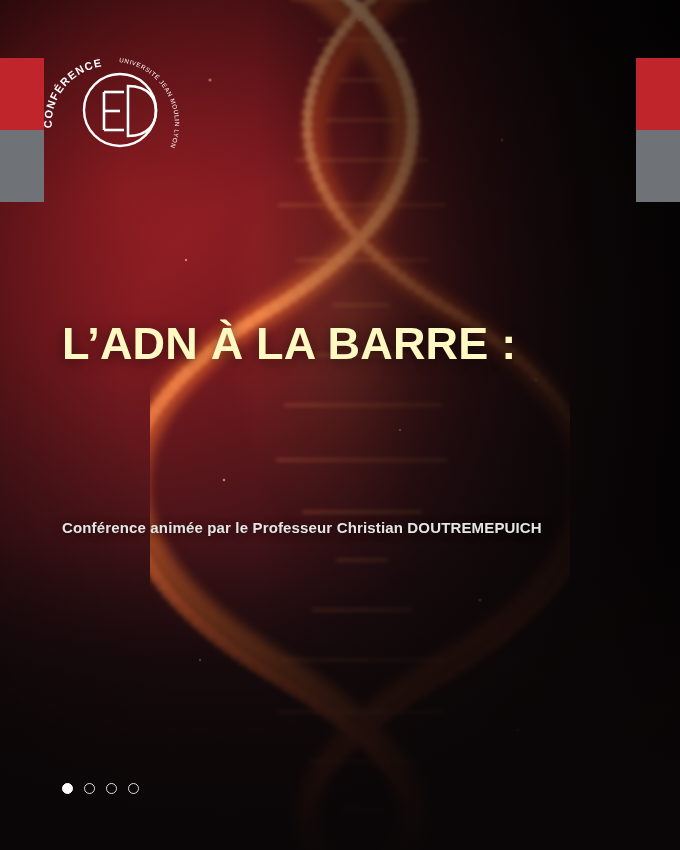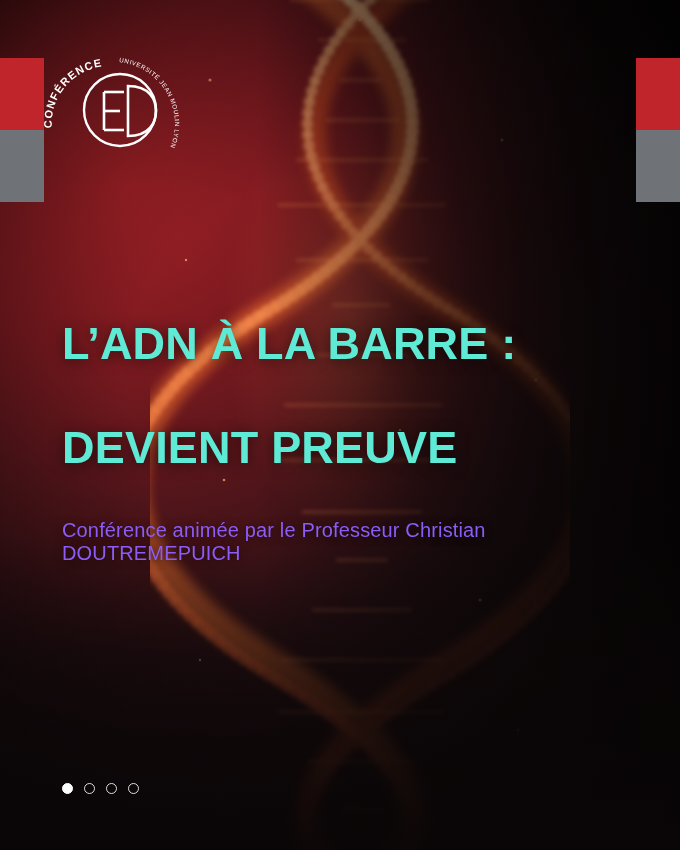--- a/index.html
+++ b/index.html
@@ -100,33 +100,33 @@
 
   
   .content {
     position: absolute;
     left: 62px;
     right: 60px;
     top: 318px;
   }
   .title {
     margin: 0;
-    color: #5eead4;
+    color: #fef9c3;
     font-weight: bold;
     font-size: 45px;
     line-height: 1.16;
     letter-spacing: 0.2px;
     text-transform: uppercase;
     text-shadow: 0 2px 14px rgba(0,0,0,0.55);
   }
   .subtitle {
     margin: 44px 0 0 0;
-    color: #8b5cf6;
-    font-size: 20px;
-    font-weight: normal;
+    color: #e5e5e5;
+    font-size: 15px;
+    font-weight: bold;
     letter-spacing: 0.15px;
     text-shadow: 0 1px 8px rgba(0,0,0,0.6);
   }
 
   
   .dots {
     position: absolute;
     left: 62px;
     bottom: 56px;
     display: flex;
@@ -263,21 +263,21 @@
       <text font-family="'Liberation Sans', sans-serif" font-size="6.2" fill="#ffffff" letter-spacing="0.6">
         <textPath href="#arcUniv" startOffset="1%">UNIVERSITÉ JEAN MOULIN LYON 3</textPath>
       </text>
     </svg>
   </div>
 
   <div class="content">
     <h1 class="title">
       <span>L’ADN À LA BARRE :</span><br>
       <br>
-      <span>DEVIENT PREUVE</span><br>
+      <br>
     </h1>
     <p class="subtitle">Conférence animée par le Professeur Christian DOUTREMEPUICH</p>
   </div>
 
   <div class="dots">
     <span class="dot active"></span>
     <span class="dot"></span>
     <span class="dot"></span>
     <span class="dot"></span>
   </div>

